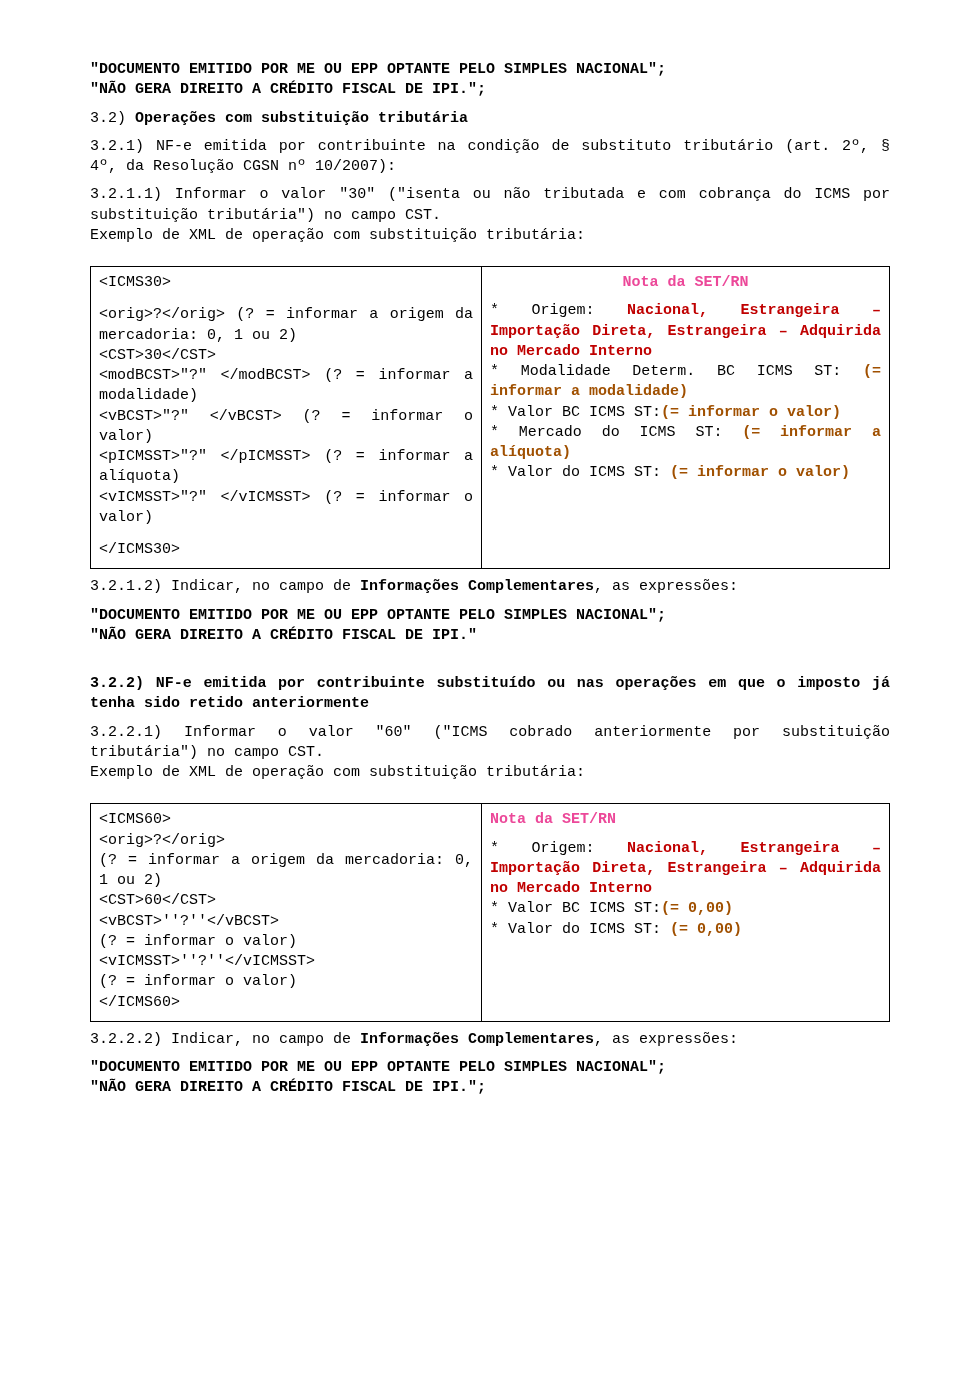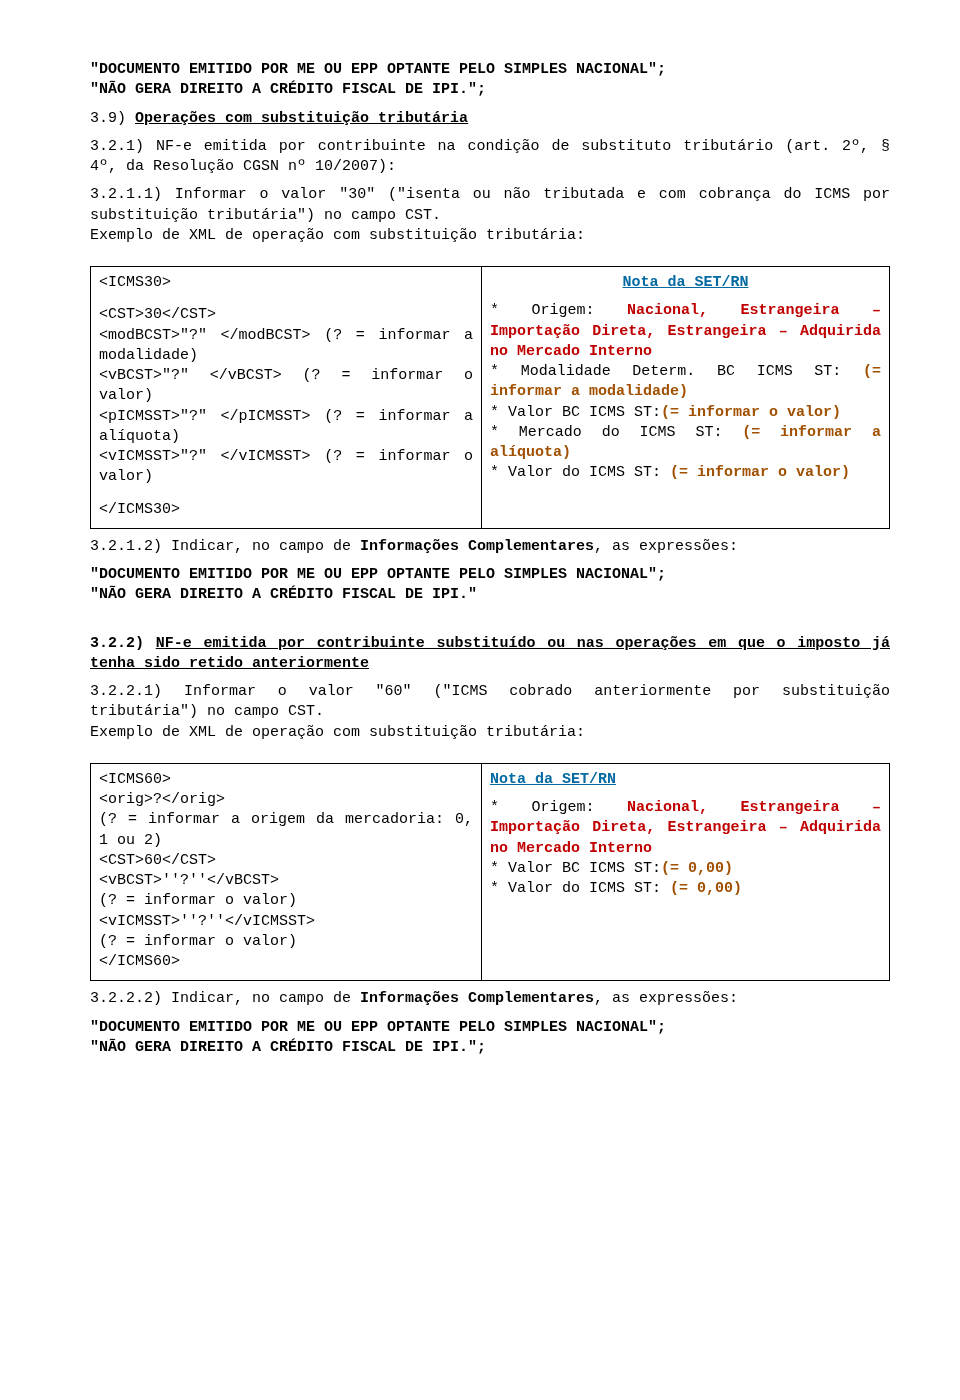--- a/index.html
+++ b/index.html
@@ -7,53 +7,54 @@
     padding:60px 70px 80px 90px;
     font-family:"Courier New",monospace;
     font-size:15px;
     line-height:1.35;
     color:#000;
     background:#fff;
     width:960px;
     box-sizing:border-box;
   }
   .bold{font-weight:bold}
-  .under{text-decoration:underline}
+  .under{}
   .just{text-align:justify}
   .red{color:#c00000}
-  .blue{color:#0369a1}
+  .blue{color:#ec4899}
   .hl{color:#a05000;font-weight:bold}
   .sec{margin-top:8px}
   .boxrow{display:flex;border:1.5px solid #000;margin-top:20px}
   .boxrow>div{padding:6px 8px 8px 8px;box-sizing:border-box}
   .boxrow .left{width:49%;border-right:1.5px solid #000}
   .boxrow .right{width:51%}
 </style>
 </head>
 <body>
 
 <div class="bold">"DOCUMENTO EMITIDO POR ME OU EPP OPTANTE PELO SIMPLES NACIONAL";</div>
 <div class="bold">"NÃO GERA DIREITO A CRÉDITO FISCAL DE IPI.";</div>
 
 <div class="sec">
-  <span>3.9)</span>
+  <span>3.2)</span>
   <span class="under bold">Operações com substituição tributária</span>
 </div>
 
 <div class="just sec">3.2.1) NF-e emitida por contribuinte na condição de substituto tributário (art. 2º, § 4º, da Resolução CGSN nº 10/2007):</div>
 
 <div class="just sec">
   <span>3.2.1.1) Informar o valor "30" (</span><span>"isenta ou não tributada e com cobrança do ICMS por substituição tributária"</span><span>) no campo CST.</span>
 </div>
 <div>Exemplo de XML de operação com substituição tributária:</div>
 
 <div class="boxrow">
   <div class="left just">
     <div>&lt;ICMS30&gt;</div>
     <div style="height:12px"></div>
+    <div>&lt;orig&gt;?&lt;/orig&gt; (? = informar a origem da mercadoria: 0, 1 ou 2)</div>
     <div>&lt;CST&gt;30&lt;/CST&gt;</div>
     <div>&lt;modBCST&gt;"?" &lt;/modBCST&gt; (? = informar a modalidade)</div>
     <div>&lt;vBCST&gt;"?" &lt;/vBCST&gt; (? = informar o valor)</div>
     <div>&lt;pICMSST&gt;"?" &lt;/pICMSST&gt; (? = informar a alíquota)</div>
     <div>&lt;vICMSST&gt;"?" &lt;/vICMSST&gt; (? = informar o valor)</div>
     <div style="height:12px"></div>
     <div>&lt;/ICMS30&gt;</div>
   </div>
   <div class="right just">
     <div style="text-align:center"><span class="blue bold under">Nota da SET/RN</span></div>

